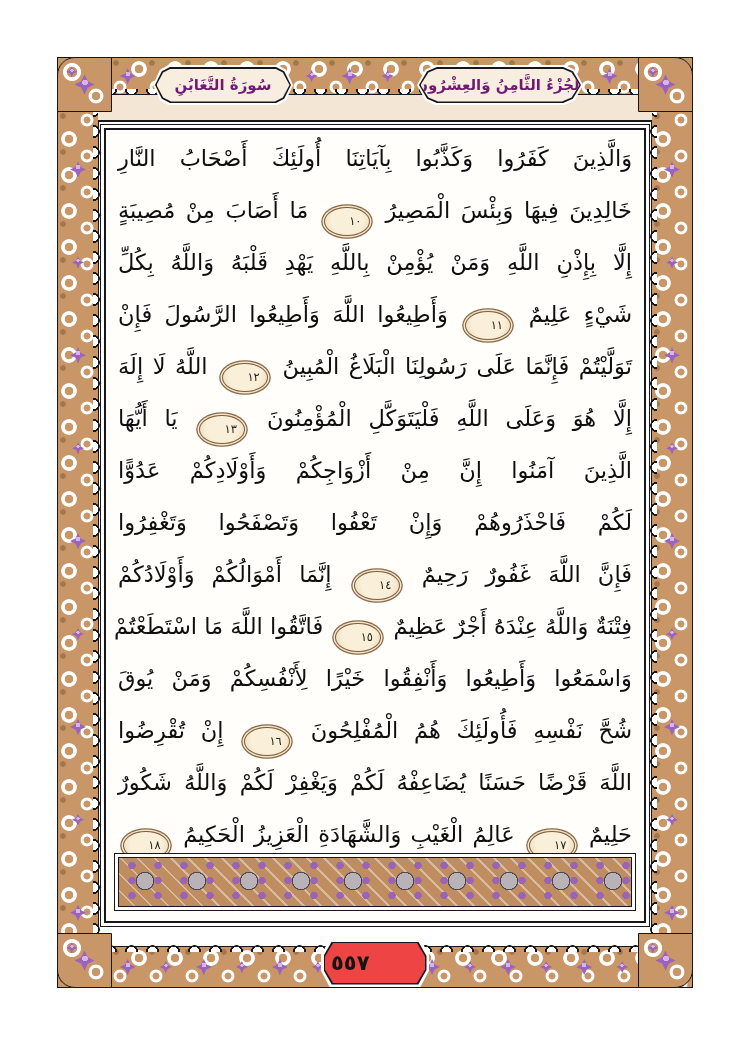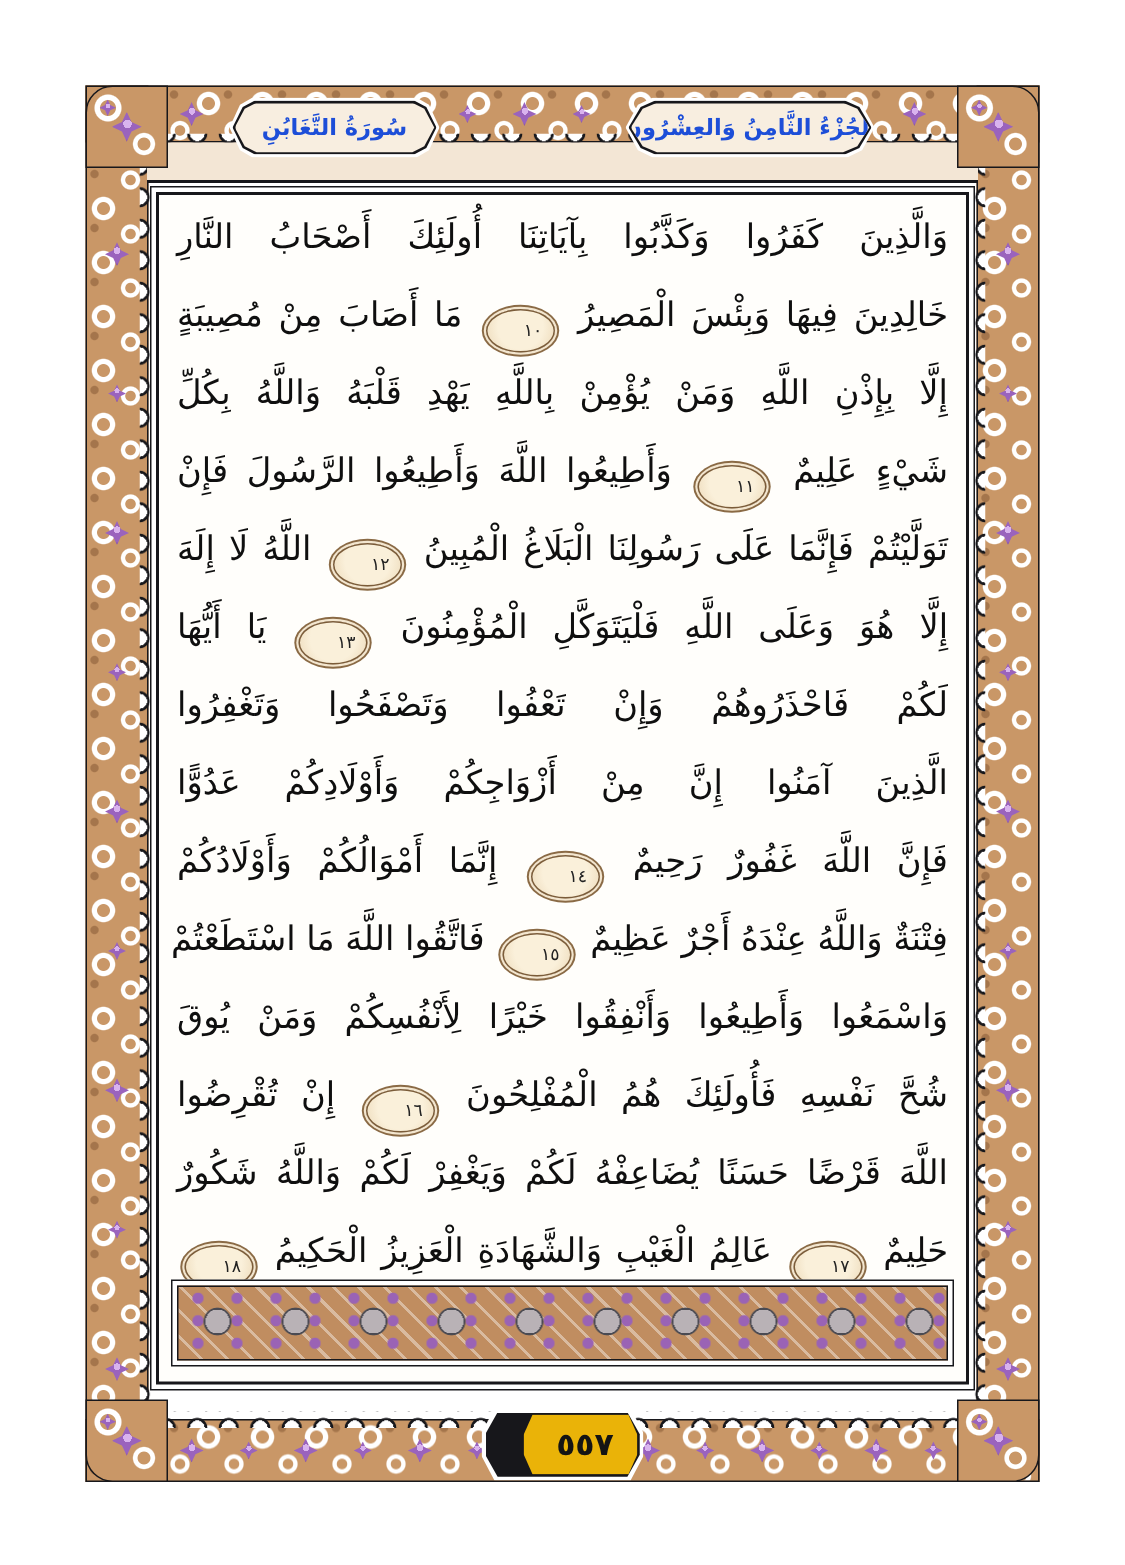--- a/index.html
+++ b/index.html
@@ -56,21 +56,21 @@
     clip-path:polygon(50% 0,66% 34%,100% 50%,66% 66%,50% 100%,34% 66%,0 50%,34% 34%);
     background:radial-gradient(circle at 50% 38%, #d9b3ee 0 18%, #9a63bd 18% 62%, #5c3184 100%);}
 
   
   .header-strip{position:absolute;left:41px;right:41px;top:38px;height:25px;background:#f3e6d5;border-bottom:2px solid #17171b;z-index:2;}
   .cart{position:absolute;z-index:5;}
   .cart .c1,.cart .c2,.cart .c3{position:absolute;clip-path:polygon(0 50%,5% 12%,11% 0,89% 0,95% 12%,100% 50%,95% 88%,89% 100%,11% 100%,5% 88%);}
   .cart .c1{inset:0;background:#ffffff;}
   .cart .c2{inset:2px;background:#17171b;}
   .cart .c3{inset:3.5px;background:#f8eee0;display:flex;align-items:center;justify-content:center;}
-  .cart-label{font-size:15px;font-weight:bold;color:#1d4ed8;direction:rtl;white-space:nowrap;}
+  .cart-label{font-size:15px;font-weight:bold;color:#701a75;direction:rtl;white-space:nowrap;}
   .cart-juz{left:360px;top:8px;width:166px;height:40px;}
   .cart-surah{left:96px;top:8px;width:140px;height:40px;}
 
   
   .text-frame{position:absolute;left:104px;top:128px;width:542px;height:795px;box-sizing:border-box;
     border:2.5px solid #17171b;background:#fffefb;
     box-shadow:0 0 0 3px #ffffff, 0 0 0 4px #17171b; z-index:2;}
   .lines{position:absolute;left:12px;right:12px;top:2px;}
   .qline{height:52px;line-height:52px;font-size:22.5px;color:#0f0f0f;direction:rtl;
     text-align:justify;text-align-last:justify;text-justify:inter-word;white-space:nowrap;}
@@ -93,21 +93,21 @@
     background:#f8efe1;border:2px solid #17171b;border-radius:22px;
     box-shadow:0 0 0 3px #ffffff, 0 0 0 4.2px #17171b;
     display:flex;align-items:center;justify-content:center;}
   .banner-label{font-size:19px;font-weight:bold;color:#131313;direction:rtl;}
 
   
   .plaque{position:absolute;left:50%;top:939px;transform:translateX(-50%);width:108px;height:48px;z-index:6;}
   .plaque .p1,.plaque .p2,.plaque .p3{position:absolute;clip-path:polygon(0 34%,8% 0,92% 0,100% 34%,100% 66%,92% 100%,8% 100%,0 66%);}
   .plaque .p1{inset:0;background:#ffffff;}
   .plaque .p2{inset:2.5px;background:#17171b;}
-  .plaque .p3{inset:4px;background:#eab308;display:flex;align-items:center;justify-content:center;margin-left:24px;}
+  .plaque .p3{inset:4px;background:#ef4444;display:flex;align-items:center;justify-content:flex-start;}
   .page-num{font-size:21px;font-weight:bold;letter-spacing:6px;padding-left:6px;color:#141414;}
 </style>
 </head>
 <body>
 
 <div id="page">
 
   <div class="frame">
     <div class="band h band-top">
         <span class="flower" style="width: 16px; height: 16px; left: 11%; top: 50%;"></span>
@@ -198,22 +198,22 @@
         <div class="qline"><span class="qtext">إِلَّا بِإِذْنِ اللَّهِ وَمَنْ يُؤْمِنْ بِاللَّهِ يَهْدِ قَلْبَهُ وَاللَّهُ بِكُلِّ</span></div>
         <div class="qline"><span class="qtext">شَيْءٍ عَلِيمٌ</span> <span class="ayah">
             <span class="ayah-n">١١</span>
           </span> <span class="qtext">وَأَطِيعُوا اللَّهَ وَأَطِيعُوا الرَّسُولَ فَإِنْ</span></div>
         <div class="qline"><span class="qtext">تَوَلَّيْتُمْ فَإِنَّمَا عَلَى رَسُولِنَا الْبَلَاغُ الْمُبِينُ</span> <span class="ayah">
             <span class="ayah-n">١٢</span>
           </span> <span class="qtext">اللَّهُ لَا إِلَهَ</span></div>
         <div class="qline"><span class="qtext">إِلَّا هُوَ وَعَلَى اللَّهِ فَلْيَتَوَكَّلِ الْمُؤْمِنُونَ</span> <span class="ayah">
             <span class="ayah-n">١٣</span>
           </span> <span class="qtext">يَا أَيُّهَا</span></div>
+        <div class="qline"><span class="qtext">الَّذِينَ آمَنُوا إِنَّ مِنْ أَزْوَاجِكُمْ وَأَوْلَادِكُمْ عَدُوًّا</span></div>
         <div class="qline"><span class="qtext">لَكُمْ فَاحْذَرُوهُمْ وَإِنْ تَعْفُوا وَتَصْفَحُوا وَتَغْفِرُوا</span></div>
-        <div class="qline"><span class="qtext">الَّذِينَ آمَنُوا إِنَّ مِنْ أَزْوَاجِكُمْ وَأَوْلَادِكُمْ عَدُوًّا</span></div>
         <div class="qline"><span class="qtext">فَإِنَّ اللَّهَ غَفُورٌ رَحِيمٌ</span> <span class="ayah">
             <span class="ayah-n">١٤</span>
           </span> <span class="qtext">إِنَّمَا أَمْوَالُكُمْ وَأَوْلَادُكُمْ</span></div>
         <div class="qline"><span class="qtext">فِتْنَةٌ وَاللَّهُ عِنْدَهُ أَجْرٌ عَظِيمٌ</span> <span class="ayah">
             <span class="ayah-n">١٥</span>
           </span> <span class="qtext">فَاتَّقُوا اللَّهَ مَا اسْتَطَعْتُمْ</span></div>
         <div class="qline"><span class="qtext">وَاسْمَعُوا وَأَطِيعُوا وَأَنْفِقُوا خَيْرًا لِأَنْفُسِكُمْ وَمَنْ يُوقَ</span></div>
         <div class="qline"><span class="qtext">شُحَّ نَفْسِهِ فَأُولَئِكَ هُمُ الْمُفْلِحُونَ</span> <span class="ayah">
             <span class="ayah-n">١٦</span>
           </span> <span class="qtext">إِنْ تُقْرِضُوا</span></div>

